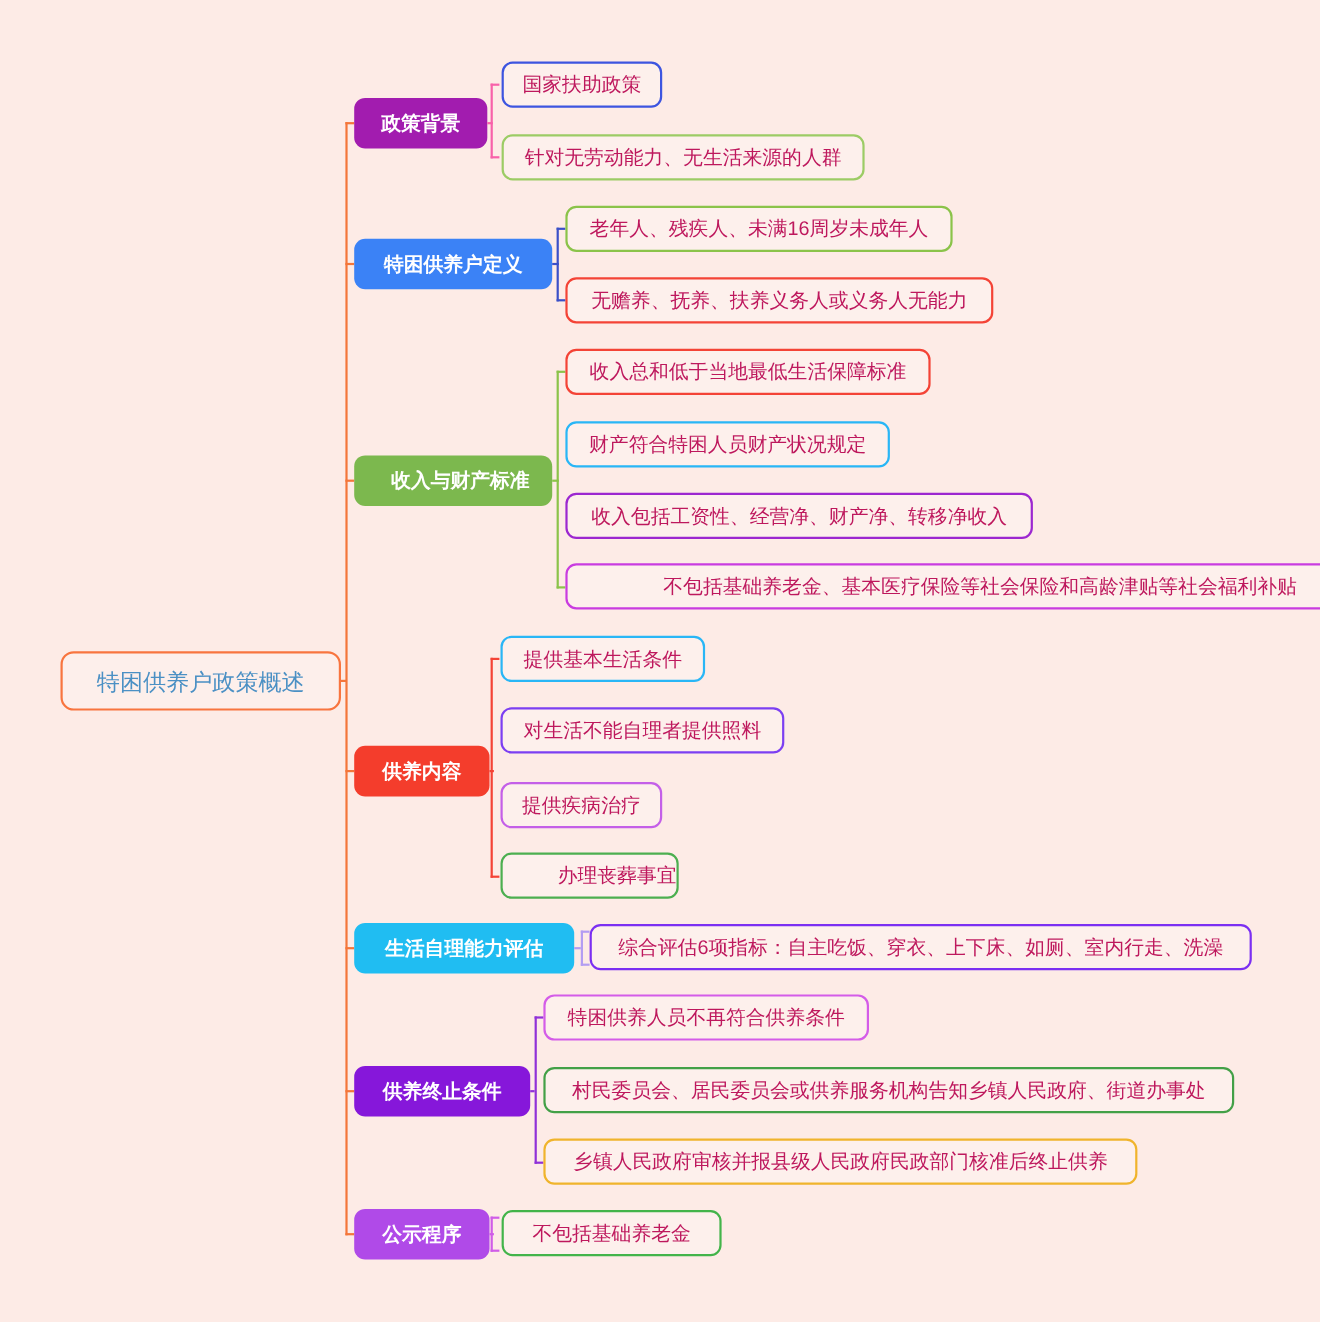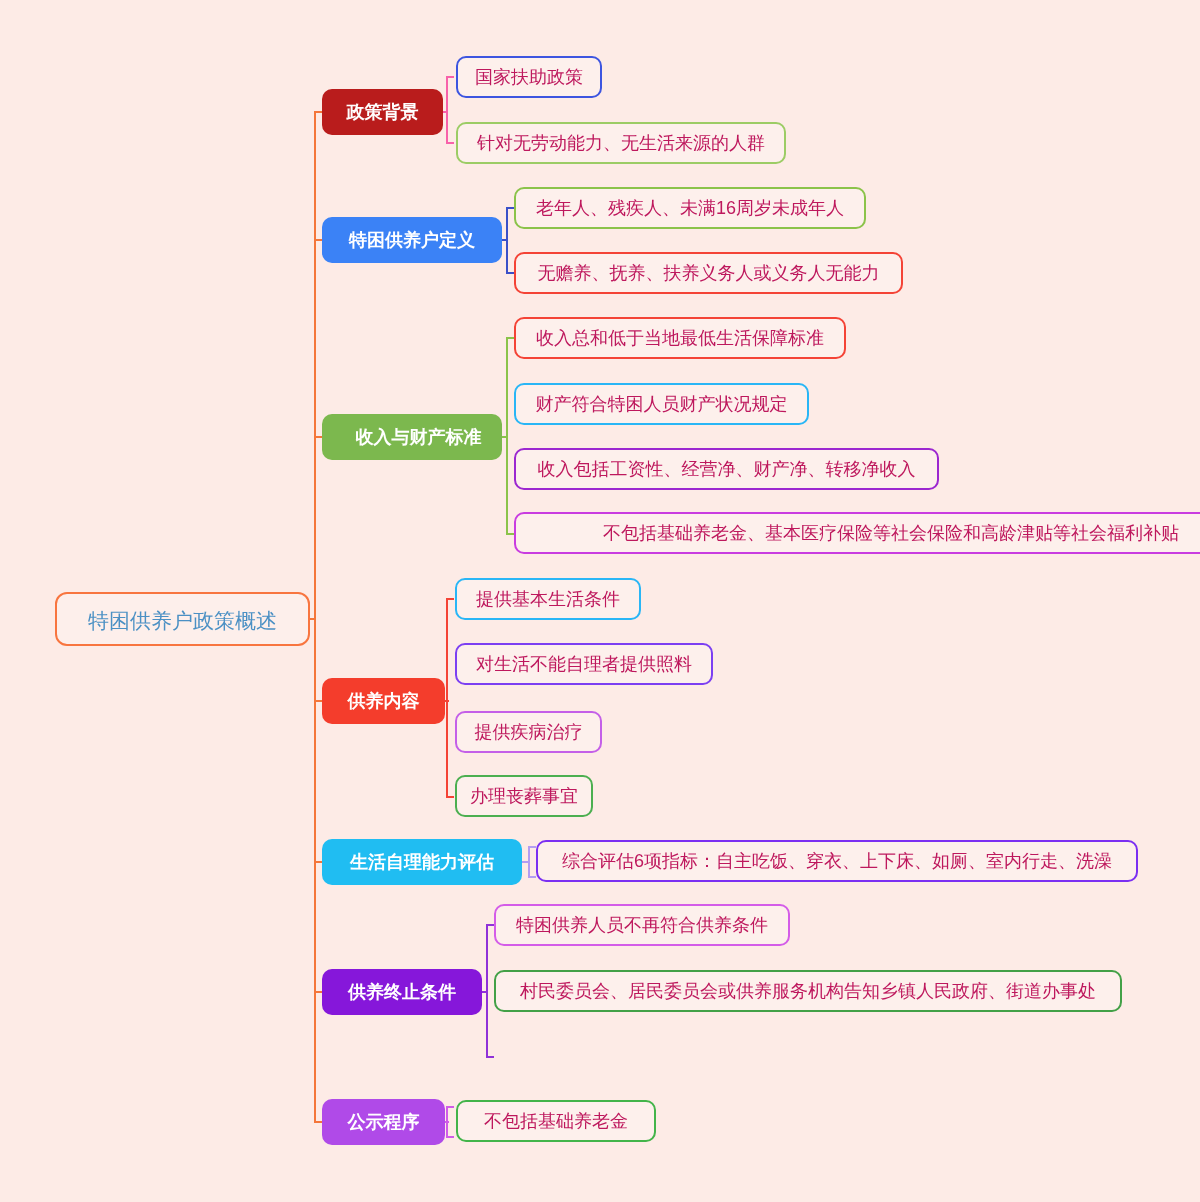--- a/index.html
+++ b/index.html
@@ -53,21 +53,21 @@
   <div class="spine stub" style="left:314px;top:111px;width:8px;"></div>
   <div class="spine stub" style="left:314px;top:239px;width:8px;"></div>
   <div class="spine stub" style="left:314px;top:436px;width:8px;"></div>
   <div class="spine stub" style="left:314px;top:700px;width:8px;"></div>
   <div class="spine stub" style="left:314px;top:861px;width:8px;"></div>
   <div class="spine stub" style="left:314px;top:991px;width:8px;"></div>
   <div class="spine stub" style="left:314px;top:1121px;width:8px;"></div>
 
   <div class="root">特困供养户政策概述</div>
 
-  <div class="branch" style="top:89px;width:121px;background:#b91c1c;">政策背景</div>
+  <div class="branch" style="top:89px;width:121px;background:#a21caf;">政策背景</div>
   <div class="stub" style="left:443px;top:111px;width:5px;background:#f861aa;"></div>
   <div class="bracket" style="left:446px;top:76px;height:68px;border-color:#f861aa;"></div>
   <div class="leaf" style="left:456px;top:56px;width:146px;border-color:#3d55e0;">国家扶助政策</div>
   <div class="leaf" style="left:456px;top:122px;width:330px;border-color:#9ccc65;">针对无劳动能力、无生活来源的人群</div>
 
   <div class="branch" style="top:217px;width:180px;background:#3b82f6;">特困供养户定义</div>
   <div class="stub" style="left:502px;top:239px;width:6px;background:#3b50c8;"></div>
   <div class="bracket" style="left:506px;top:207px;height:67px;border-color:#3b50c8;"></div>
   <div class="leaf" style="left:514px;top:187px;width:352px;border-color:#8bc34a;">老年人、残疾人、未满16周岁未成年人</div>
   <div class="leaf" style="left:514px;top:252px;width:389px;border-color:#f44336;">无赡养、抚养、扶养义务人或义务人无能力</div>
@@ -79,31 +79,32 @@
   <div class="leaf" style="left:514px;top:383px;width:295px;border-color:#29b6f6;">财产符合特困人员财产状况规定</div>
   <div class="leaf" style="left:514px;top:448px;width:425px;border-color:#9c27d0;">收入包括工资性、经营净、财产净、转移净收入</div>
   <div class="leaf" style="left:514px;top:512px;width:744px;border-color:#c93ce0;padding-left:10px;">不包括基础养老金、基本医疗保险等社会保险和高龄津贴等社会福利补贴</div>
 
   <div class="branch" style="top:678px;width:123px;background:#f43d2c;">供养内容</div>
   <div class="stub" style="left:445px;top:700px;width:4px;background:#f44336;"></div>
   <div class="bracket" style="left:446px;top:598px;height:200px;border-color:#f44336;"></div>
   <div class="leaf" style="left:455px;top:578px;width:186px;border-color:#29b6f6;">提供基本生活条件</div>
   <div class="leaf" style="left:455px;top:643px;width:258px;border-color:#7c3ff2;">对生活不能自理者提供照料</div>
   <div class="leaf" style="left:455px;top:711px;width:147px;border-color:#c45fe8;">提供疾病治疗</div>
-  <div class="leaf" style="left:455px;top:775px;width:138px;border-color:#4caf50;">办理丧葬事宜</div>
+  <div class="leaf" style="left:455px;top:775px;width:162px;border-color:#4caf50;text-align:right;">办理丧葬事宜</div>
 
   <div class="branch" style="top:839px;width:200px;background:#20bdf2;">生活自理能力评估</div>
   <div class="stub" style="left:522px;top:861px;width:6px;background:#b39df2;"></div>
   <div class="bracket" style="left:528px;top:846px;height:32px;border-color:#b39df2;"></div>
   <div class="leaf" style="left:536px;top:840px;width:602px;border-color:#7b2ff2;">综合评估6项指标：自主吃饭、穿衣、上下床、如厕、室内行走、洗澡</div>
 
   <div class="branch" style="top:969px;width:160px;background:#8617da;">供养终止条件</div>
   <div class="stub" style="left:482px;top:991px;width:4px;background:#9031d8;"></div>
   <div class="bracket" style="left:486px;top:924px;height:134px;border-color:#9031d8;"></div>
   <div class="leaf" style="left:494px;top:904px;width:296px;border-color:#d45ce8;">特困供养人员不再符合供养条件</div>
   <div class="leaf" style="left:494px;top:970px;width:628px;border-color:#43a047;">村民委员会、居民委员会或供养服务机构告知乡镇人民政府、街道办事处</div>
+  <div class="leaf" style="left:494px;top:1035px;width:540px;border-color:#f0b42c;">乡镇人民政府审核并报县级人民政府民政部门核准后终止供养</div>
 
   <div class="branch" style="top:1099px;width:123px;background:#b04ae8;">公示程序</div>
   <div class="stub" style="left:445px;top:1121px;width:4px;background:#d05ce8;"></div>
   <div class="bracket" style="left:446px;top:1106px;height:32px;border-color:#d05ce8;"></div>
   <div class="leaf" style="left:456px;top:1100px;width:200px;border-color:#43b44a;">不包括基础养老金</div>
 
 </div>
 
 </body></html>

